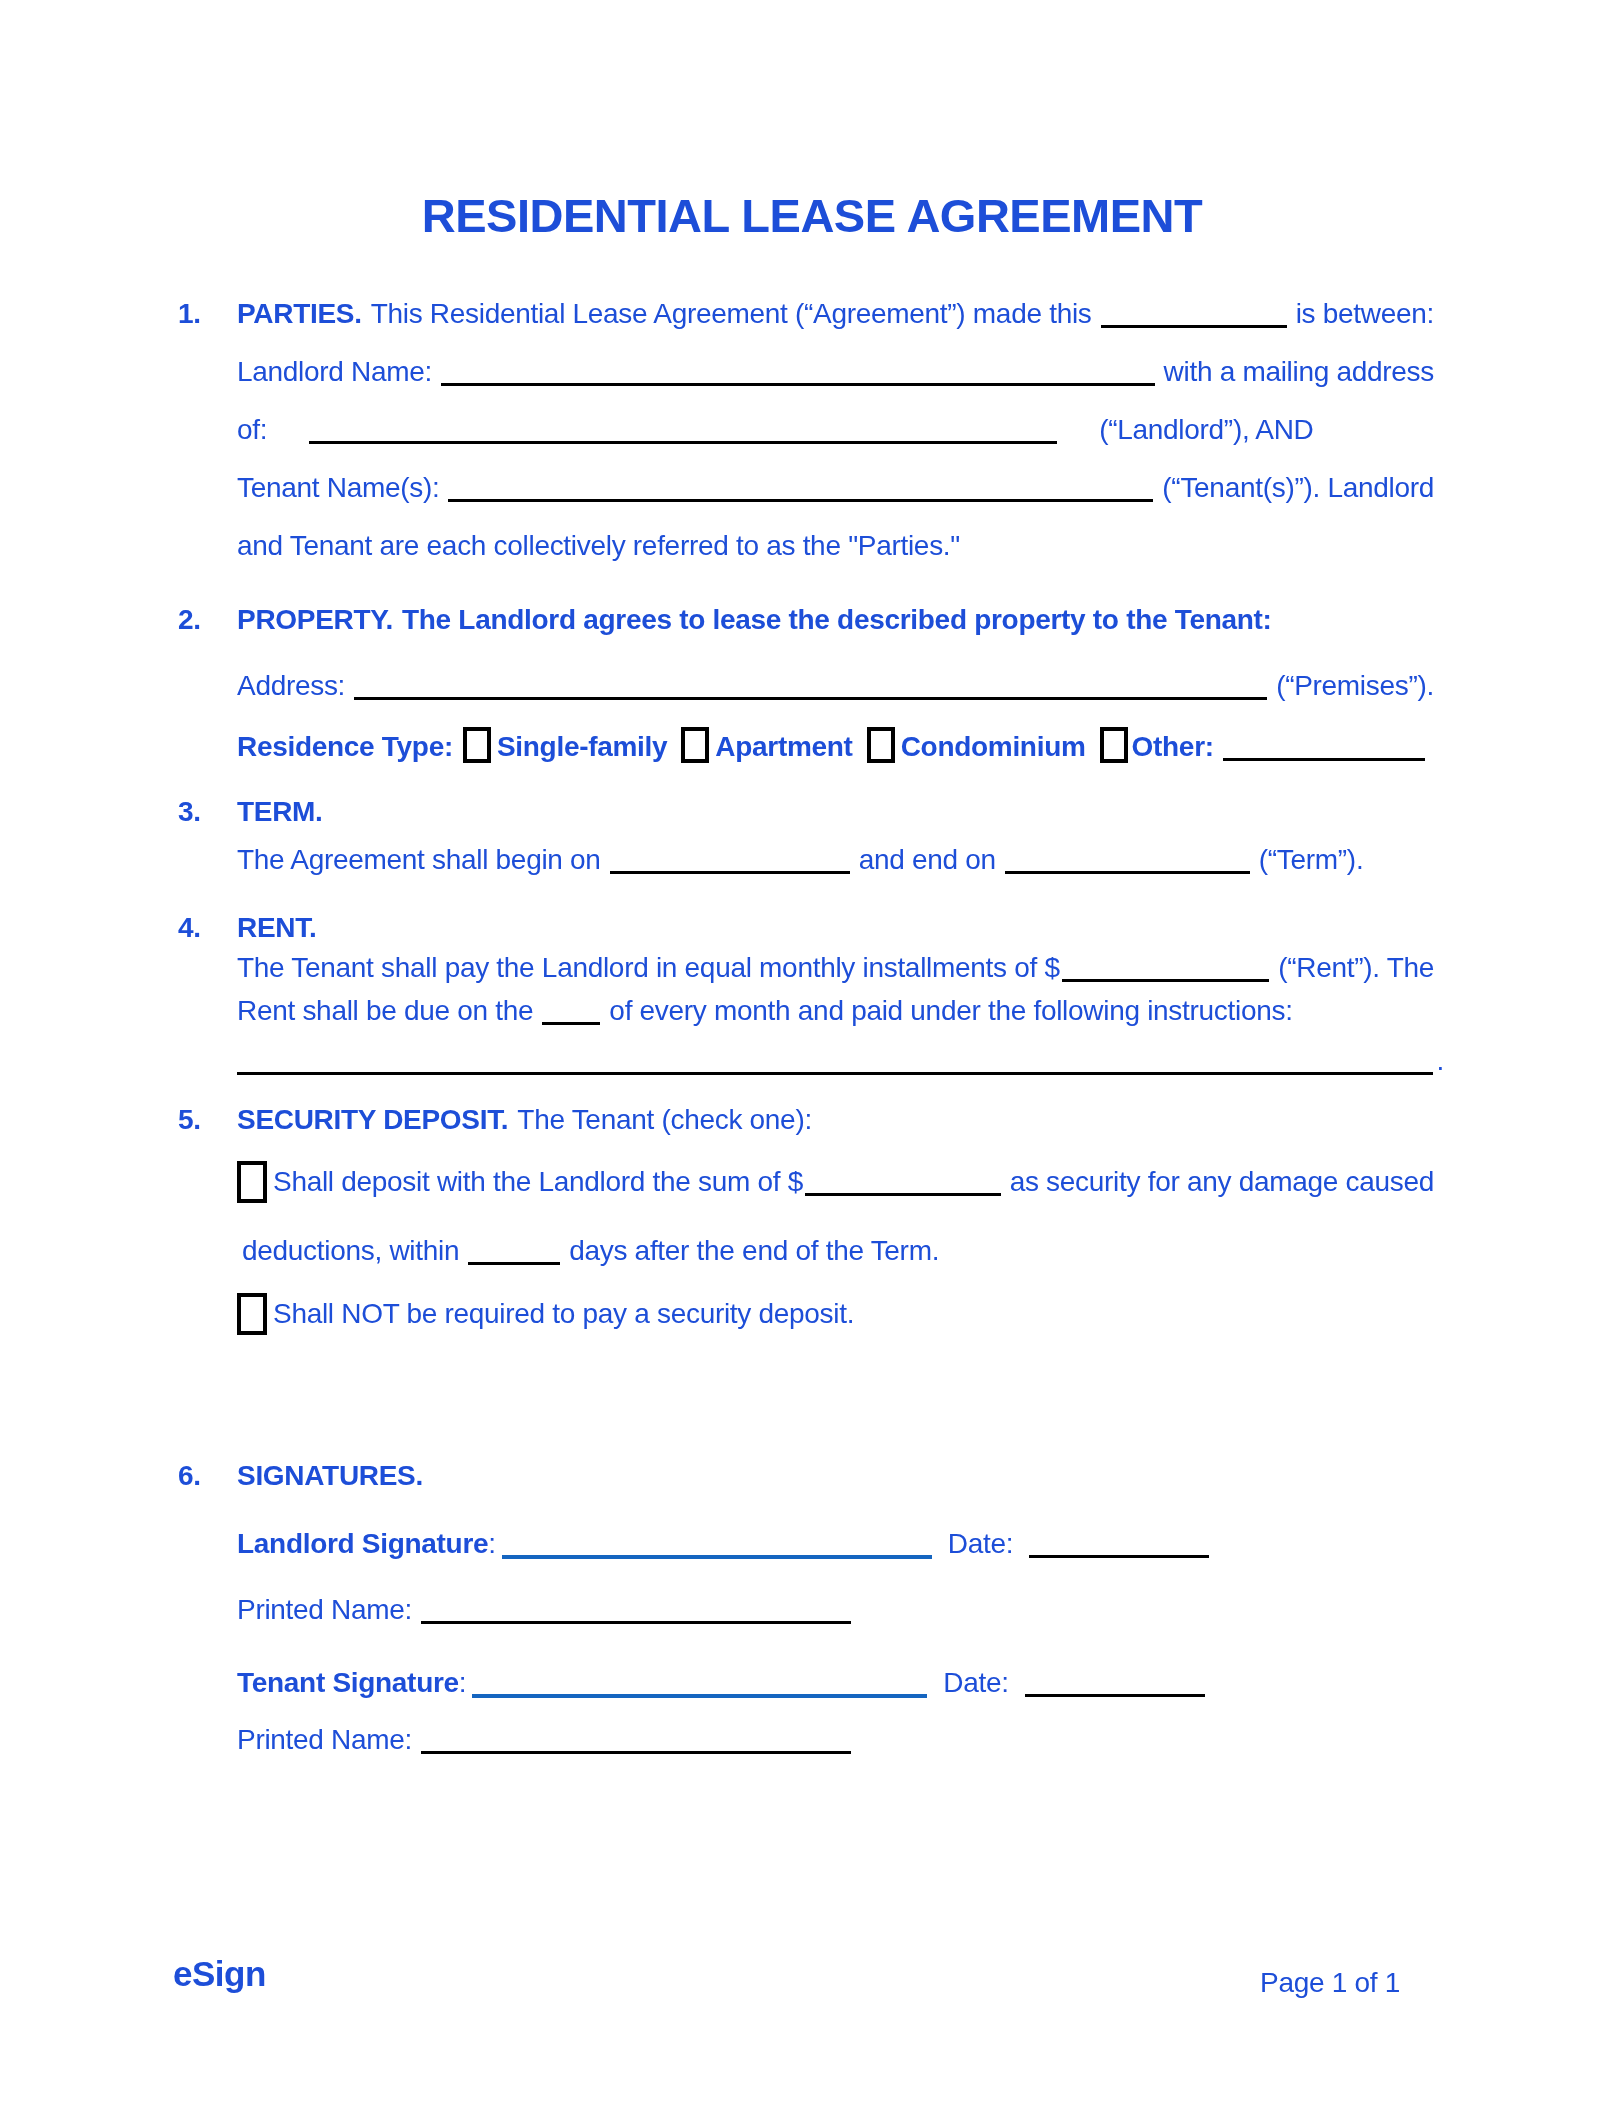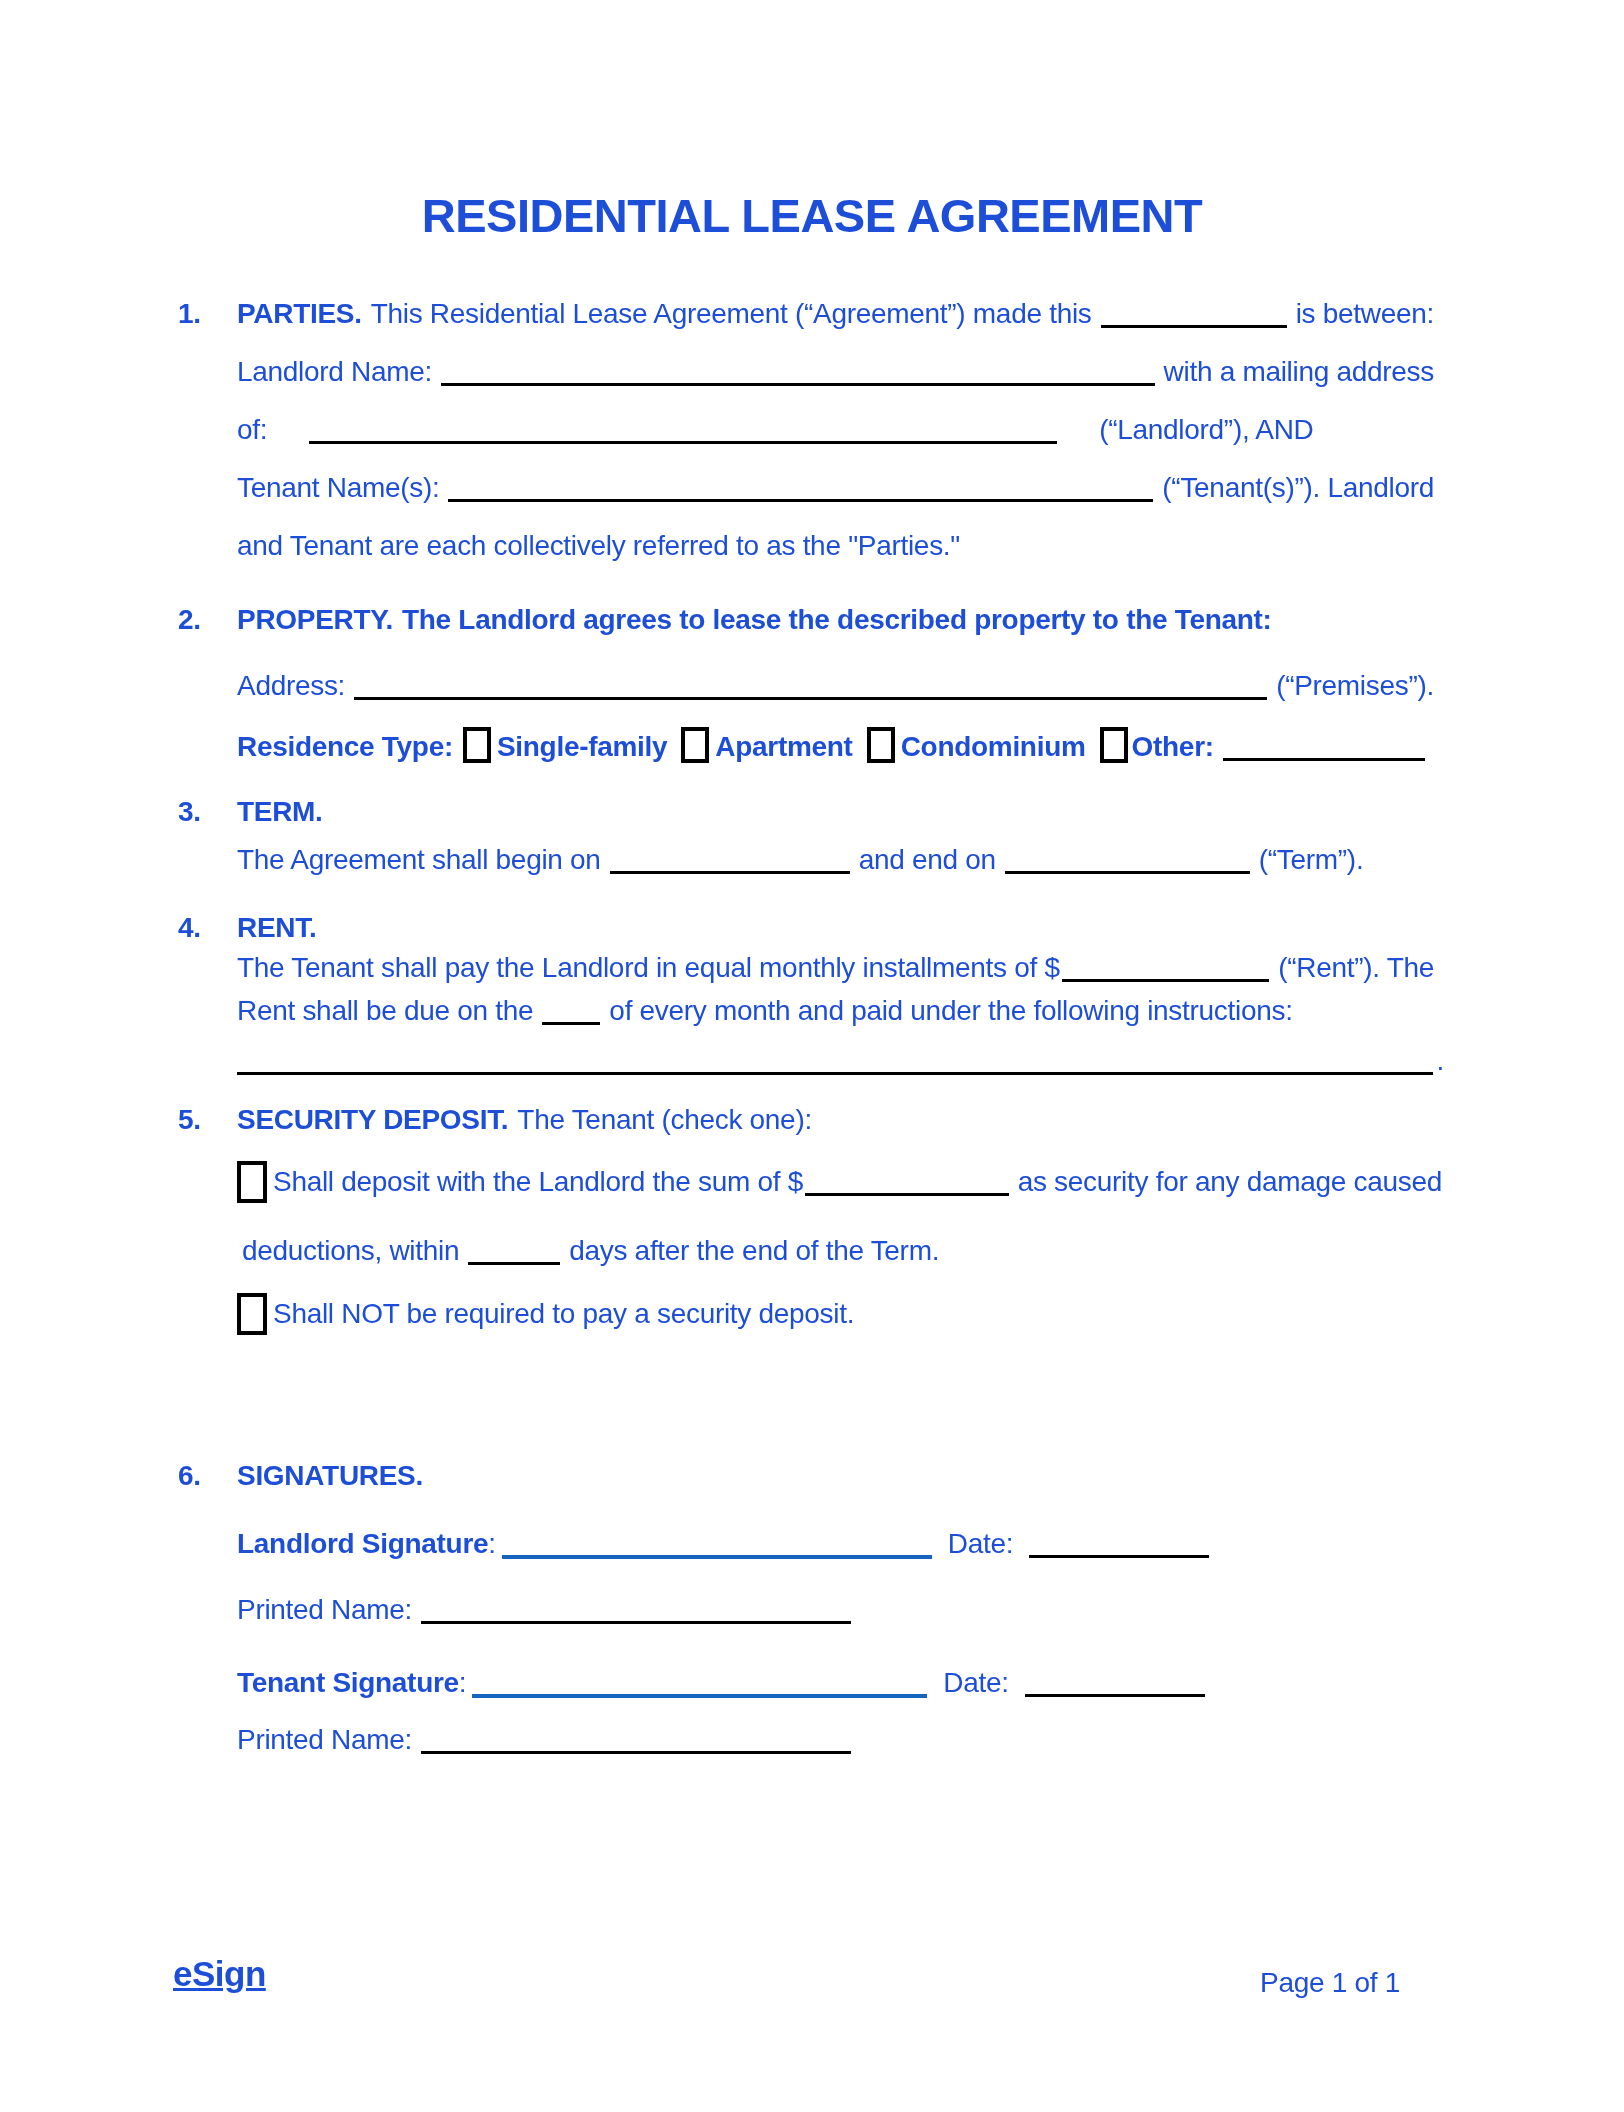--- a/index.html
+++ b/index.html
@@ -152,21 +152,21 @@
   <div class="row" style="top:1044px; left:237px; right:180px;">
     <span class="blank fill no-r" style="margin-left:0;"></span>
     <span>.</span>
   </div>
 
   <div class="row" style="top:1103px; left:178px;">
     <span class="num">5.</span>
     <span class="b" style="margin-right:9px;">SECURITY DEPOSIT.</span>
     <span>The Tenant (check one):</span>
   </div>
-  <div class="row" style="top:1161px; left:237px; right:182px;">
+  <div class="row" style="top:1161px; left:237px; right:190px;">
     <span class="cb-lg"></span>
     <span>Shall deposit with the Landlord the sum of $</span>
     <span class="blank fill tight-l"></span>
     <span>as security for any damage caused</span>
   </div>
   <div class="row" style="top:1234px; left:242px;">
     <span>deductions, within</span>
     <span class="blank" style="width:92px;"></span>
     <span>days after the end of the Term.</span>
   </div>
@@ -195,20 +195,20 @@
     <span>:</span>
     <span class="blank blue" style="width:455px; margin-left:6px; margin-right:16px;"></span>
     <span>Date:</span>
     <span class="blank" style="width:180px; margin-left:16px;"></span>
   </div>
   <div class="row" style="top:1723px; left:237px;">
     <span>Printed Name:</span>
     <span class="blank" style="width:430px;"></span>
   </div>
 
-  <div class="row" style="top:1957px; left:173px;text-decoration:underline;">
+  <div class="row" style="top:1957px; left:173px;">
     <span class="brand">eSign</span>
   </div>
   <div class="row" style="top:1966px; right:224px;">
     <span>Page 1 of 1</span>
   </div>
 
 </div>
 
 </body></html>

